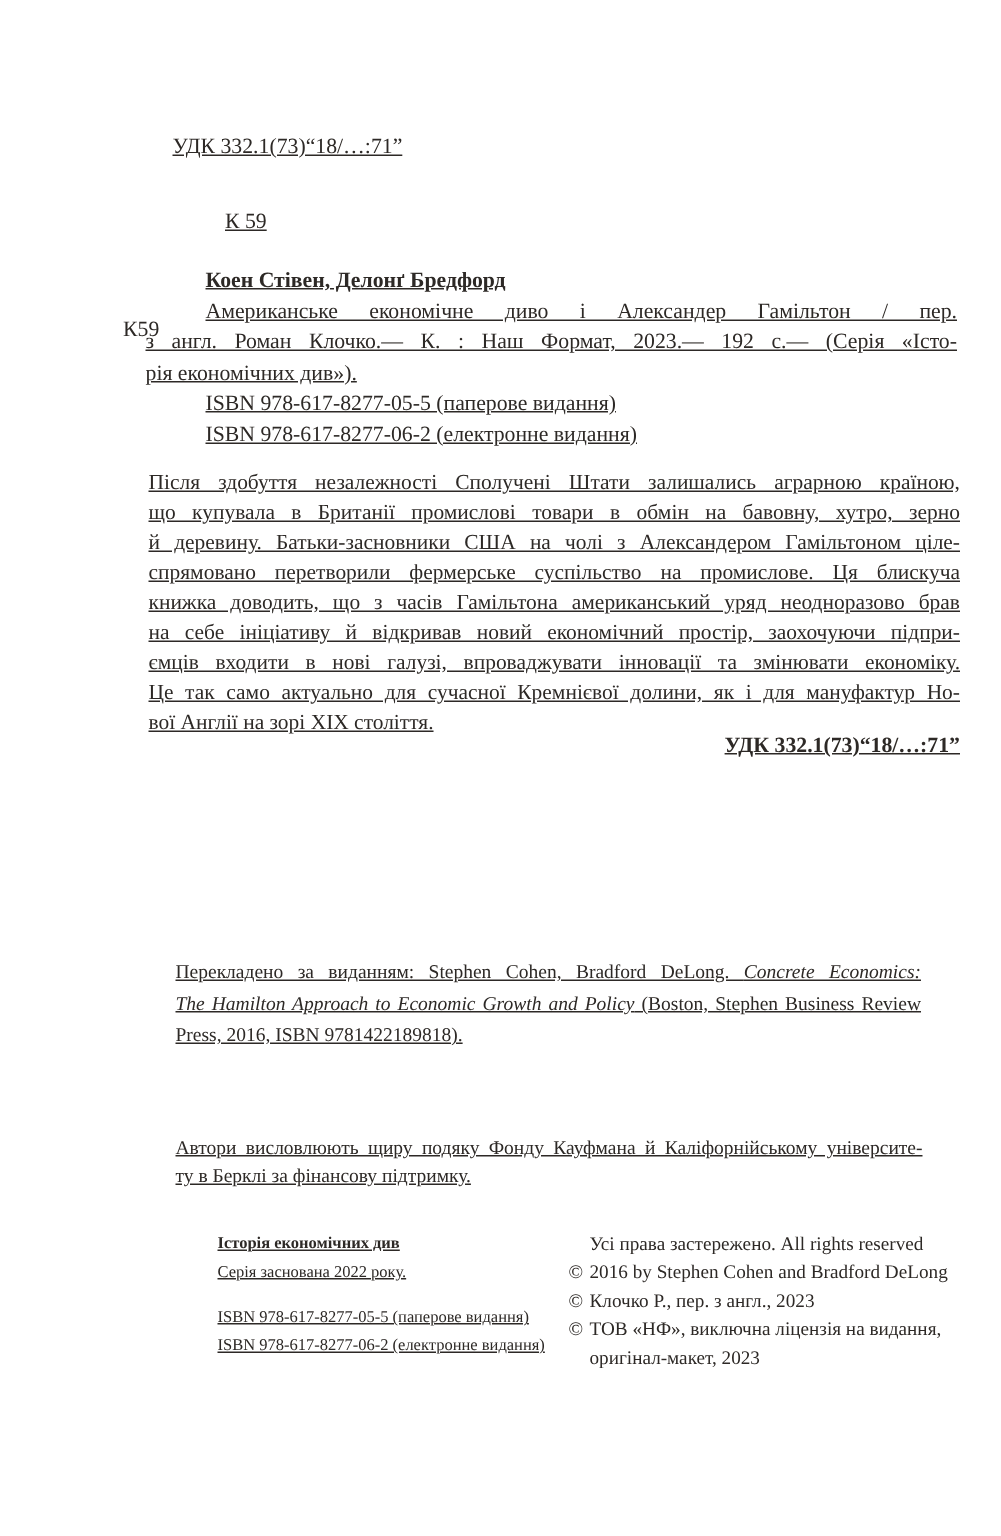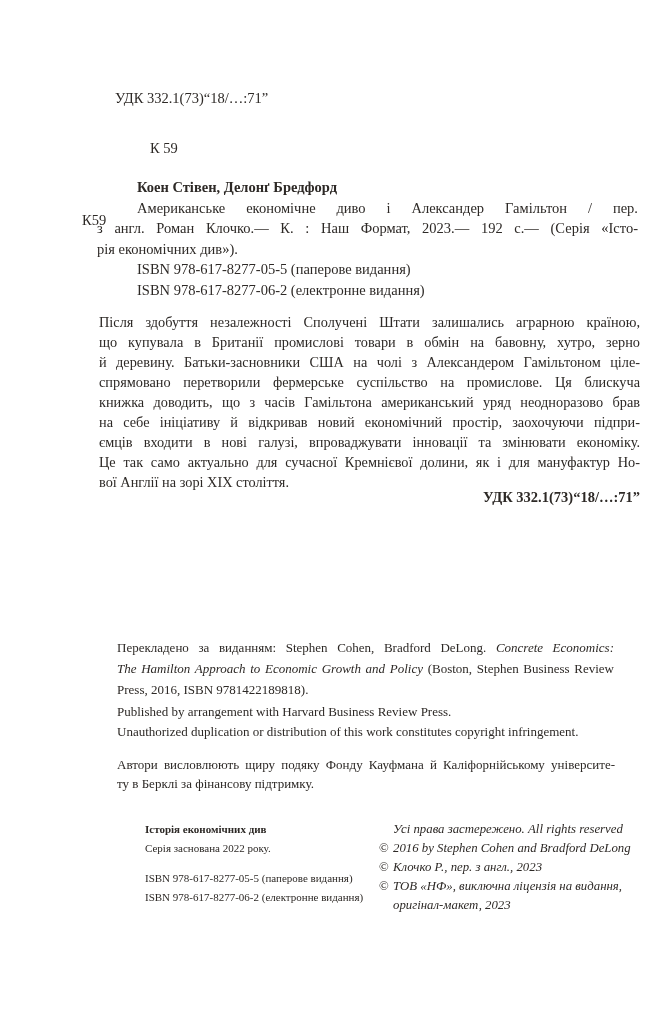--- a/index.html
+++ b/index.html
@@ -6,21 +6,21 @@
   html, body { background: #ffffff; }
   body {
     width: 667px; height: 1024px;
     position: relative;
     font-family: "Liberation Serif", "DejaVu Serif", serif;
     color: #2d2926;
     overflow: hidden;
   }
   .page { position: absolute; left: 0; top: 0; width: 667px; height: 1024px; background: #fff; }
   .blk { position: absolute; }
-  .ln { white-space: nowrap; }
+  .ln { white-space: nowrap; text-decoration: underline; }
   .j { text-align: justify; text-align-last: justify; }
   .it { font-style: italic; }
   .b { font-weight: bold; }
 
   
   .udk-top { left: 115px; top: 87px; font-size: 14.5px; line-height: 22px; }
   .udk-top .code { padding-left: 35px; margin-top: 28px; }
 
   
   .cip { left: 97px; top: 177px; width: 541px; font-size: 14.5px; line-height: 20.5px; }
@@ -42,21 +42,21 @@
 
   
   .ack { left: 117px; top: 755px; width: 498px; font-size: 13px; line-height: 19px; }
 
   
   .imp-left { left: 117px; top: 820px; width: 270px; font-size: 11px; line-height: 19px; margin-left: 28px; }
   .imp-left .spacer { height: 11px; }
   .imp-right { left: 379px; top: 820px; width: 245px; font-size: 12.8px; line-height: 19px; }
   .cline { display: flex; }
   .cpre { flex: 0 0 14px; width: 14px; }
-  .ctext { flex: 1; white-space: nowrap; font-style: italic; }
+  .ctext { flex: 1; white-space: nowrap; }
 </style>
 </head>
 <body>
 
 <div class="page">
 
   <div class="blk udk-top">
     <div class="ln">УДК 332.1(73)“18/…:71”</div>
     <div class="ln code">К 59</div>
   </div>
@@ -91,24 +91,20 @@
   <div class="blk transl">
     <div class="ln j">
       <span>Перекладено за виданням: Stephen Cohen, Bradford DeLong. </span><span class="it">Concrete Economics:</span>
     </div>
     <div class="ln j">
       <span class="it">The Hamilton Approach to Economic Growth and Policy</span><span> (Boston, Stephen Business Review</span>
     </div>
     <div class="ln">Press, 2016, ISBN 9781422189818).</div>
   </div>
 
-  <div class="blk rights">
-    <div class="ln">Published by arrangement with Harvard Business Review Press.</div>
-    <div class="ln">Unauthorized duplication or distribution of this work constitutes copyright infringement.</div>
-  </div>
 
   <div class="blk ack">
     <div class="ln j">Автори висловлюють щиру подяку Фонду Кауфмана й Каліфорнійському університе-</div>
     <div class="ln">ту в Берклі за фінансову підтримку.</div>
   </div>
 
   <div class="blk imp-left">
     <div class="ln b">Історія економічних див</div>
     <div class="ln">Серія заснована 2022 року.</div>
     <div class="spacer"></div>

